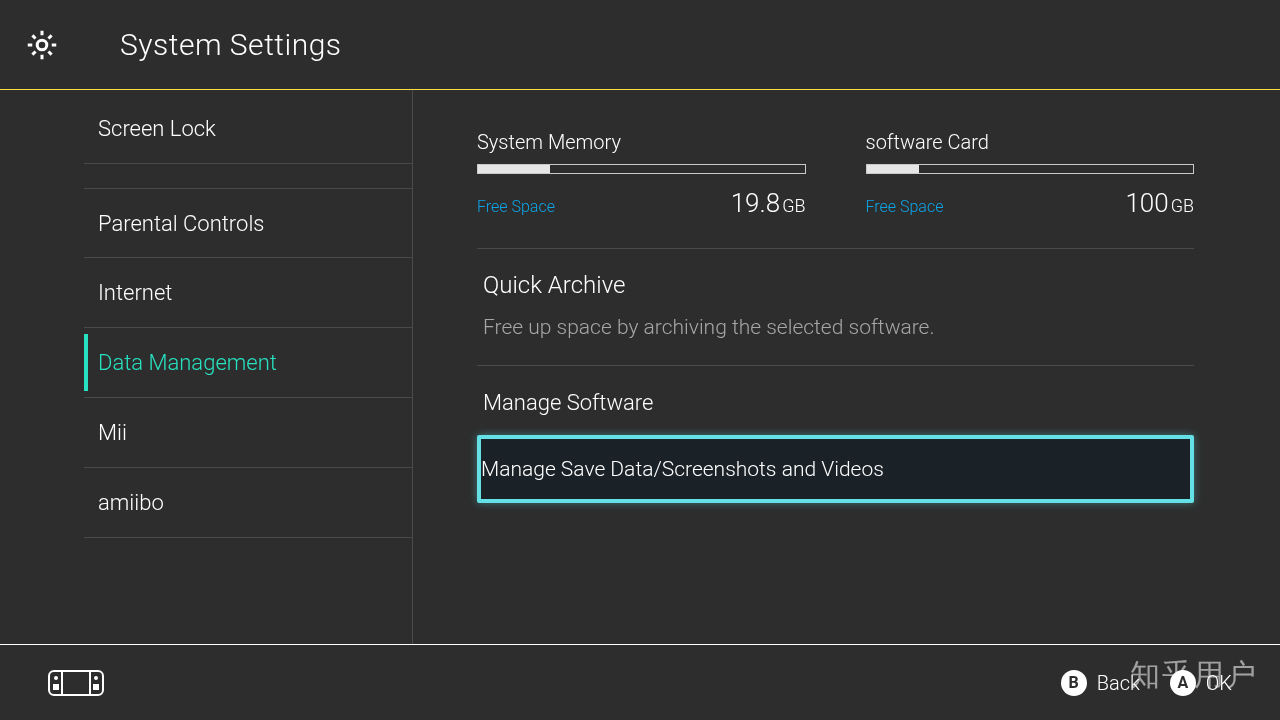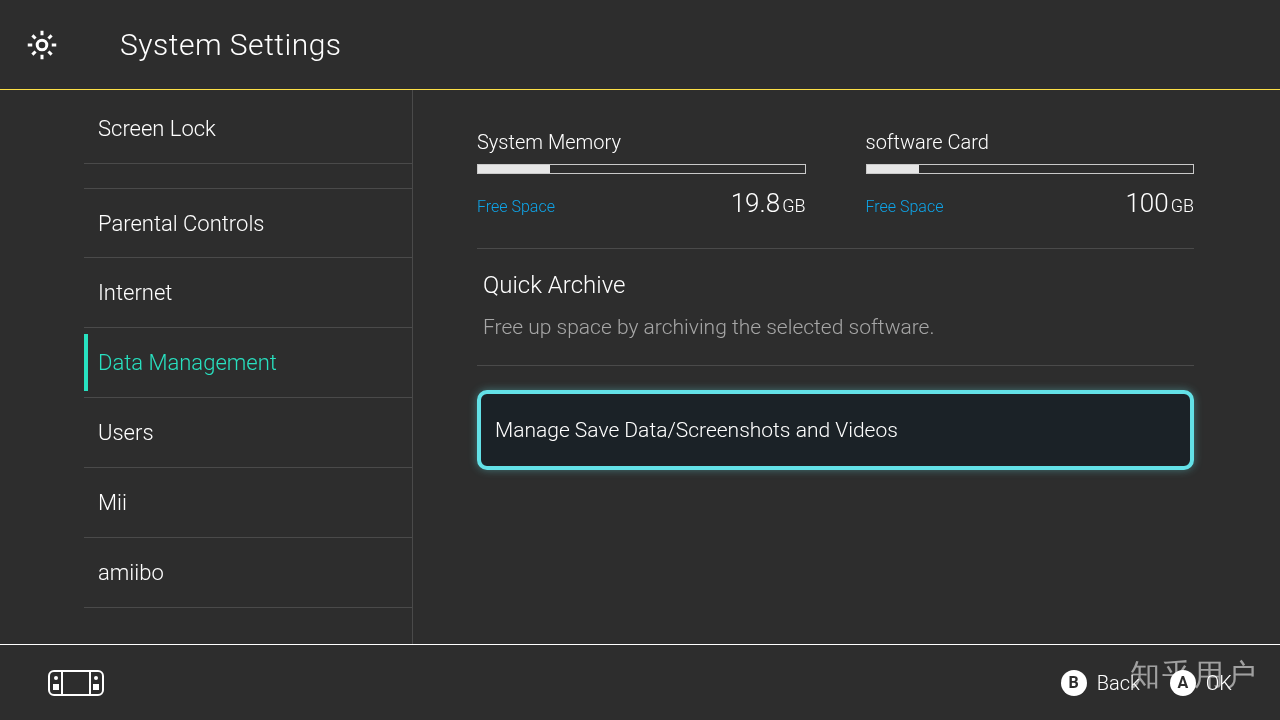--- a/index.html
+++ b/index.html
@@ -120,27 +120,26 @@
     padding-left: 6px;
   }
 
   .option-list { padding-top: 24px; }
   .option-heading {
     font-size: 22px;
     padding-left: 6px;
     margin-bottom: 20px;
   }
   .option-row {
-    height: 80px;
+    height: 68px;
     display: flex;
     align-items: center;
     font-size: 21px;
-    padding-left: 14px;
     border: 4px solid transparent;
-    border-radius: 10px;
+    border-radius: 2px;
     cursor: pointer;
   }
   .option-row.highlight {
     border-color: #63e1e7;
     background: #1b2227;
     box-shadow: 0 0 8px rgba(99,225,231,0.4);
   }
 
   
   .footer {
@@ -199,23 +198,20 @@
     <div class="sidebar-item gap-above">
       <span>Parental Controls</span>
     </div>
     <div class="sidebar-item">
       <span>Internet</span>
     </div>
     <div class="sidebar-item selected">
       <span>Data Management</span>
     </div>
     <div class="sidebar-item">
-      <span>Users</span>
-    </div>
-    <div class="sidebar-item">
       <span>Mii</span>
     </div>
     <div class="sidebar-item">
       <span>amiibo</span>
     </div>
   </div>
 
   <div class="panel">
 
     <div class="storage-row">
@@ -245,20 +241,21 @@
         </div>
       </div>
     </div>
 
     <div class="section-block">
       <div class="section-title">Quick Archive</div>
       <div class="section-desc">Free up space by archiving the selected software.</div>
     </div>
 
     <div class="option-list">
+      <div class="option-heading">Manage Software</div>
       <div class="option-row highlight">
         <span>Manage Save Data/Screenshots and Videos</span>
       </div>
     </div>
 
   </div>
 </div>
 
 <div class="footer">
   <span class="controller-icon">

